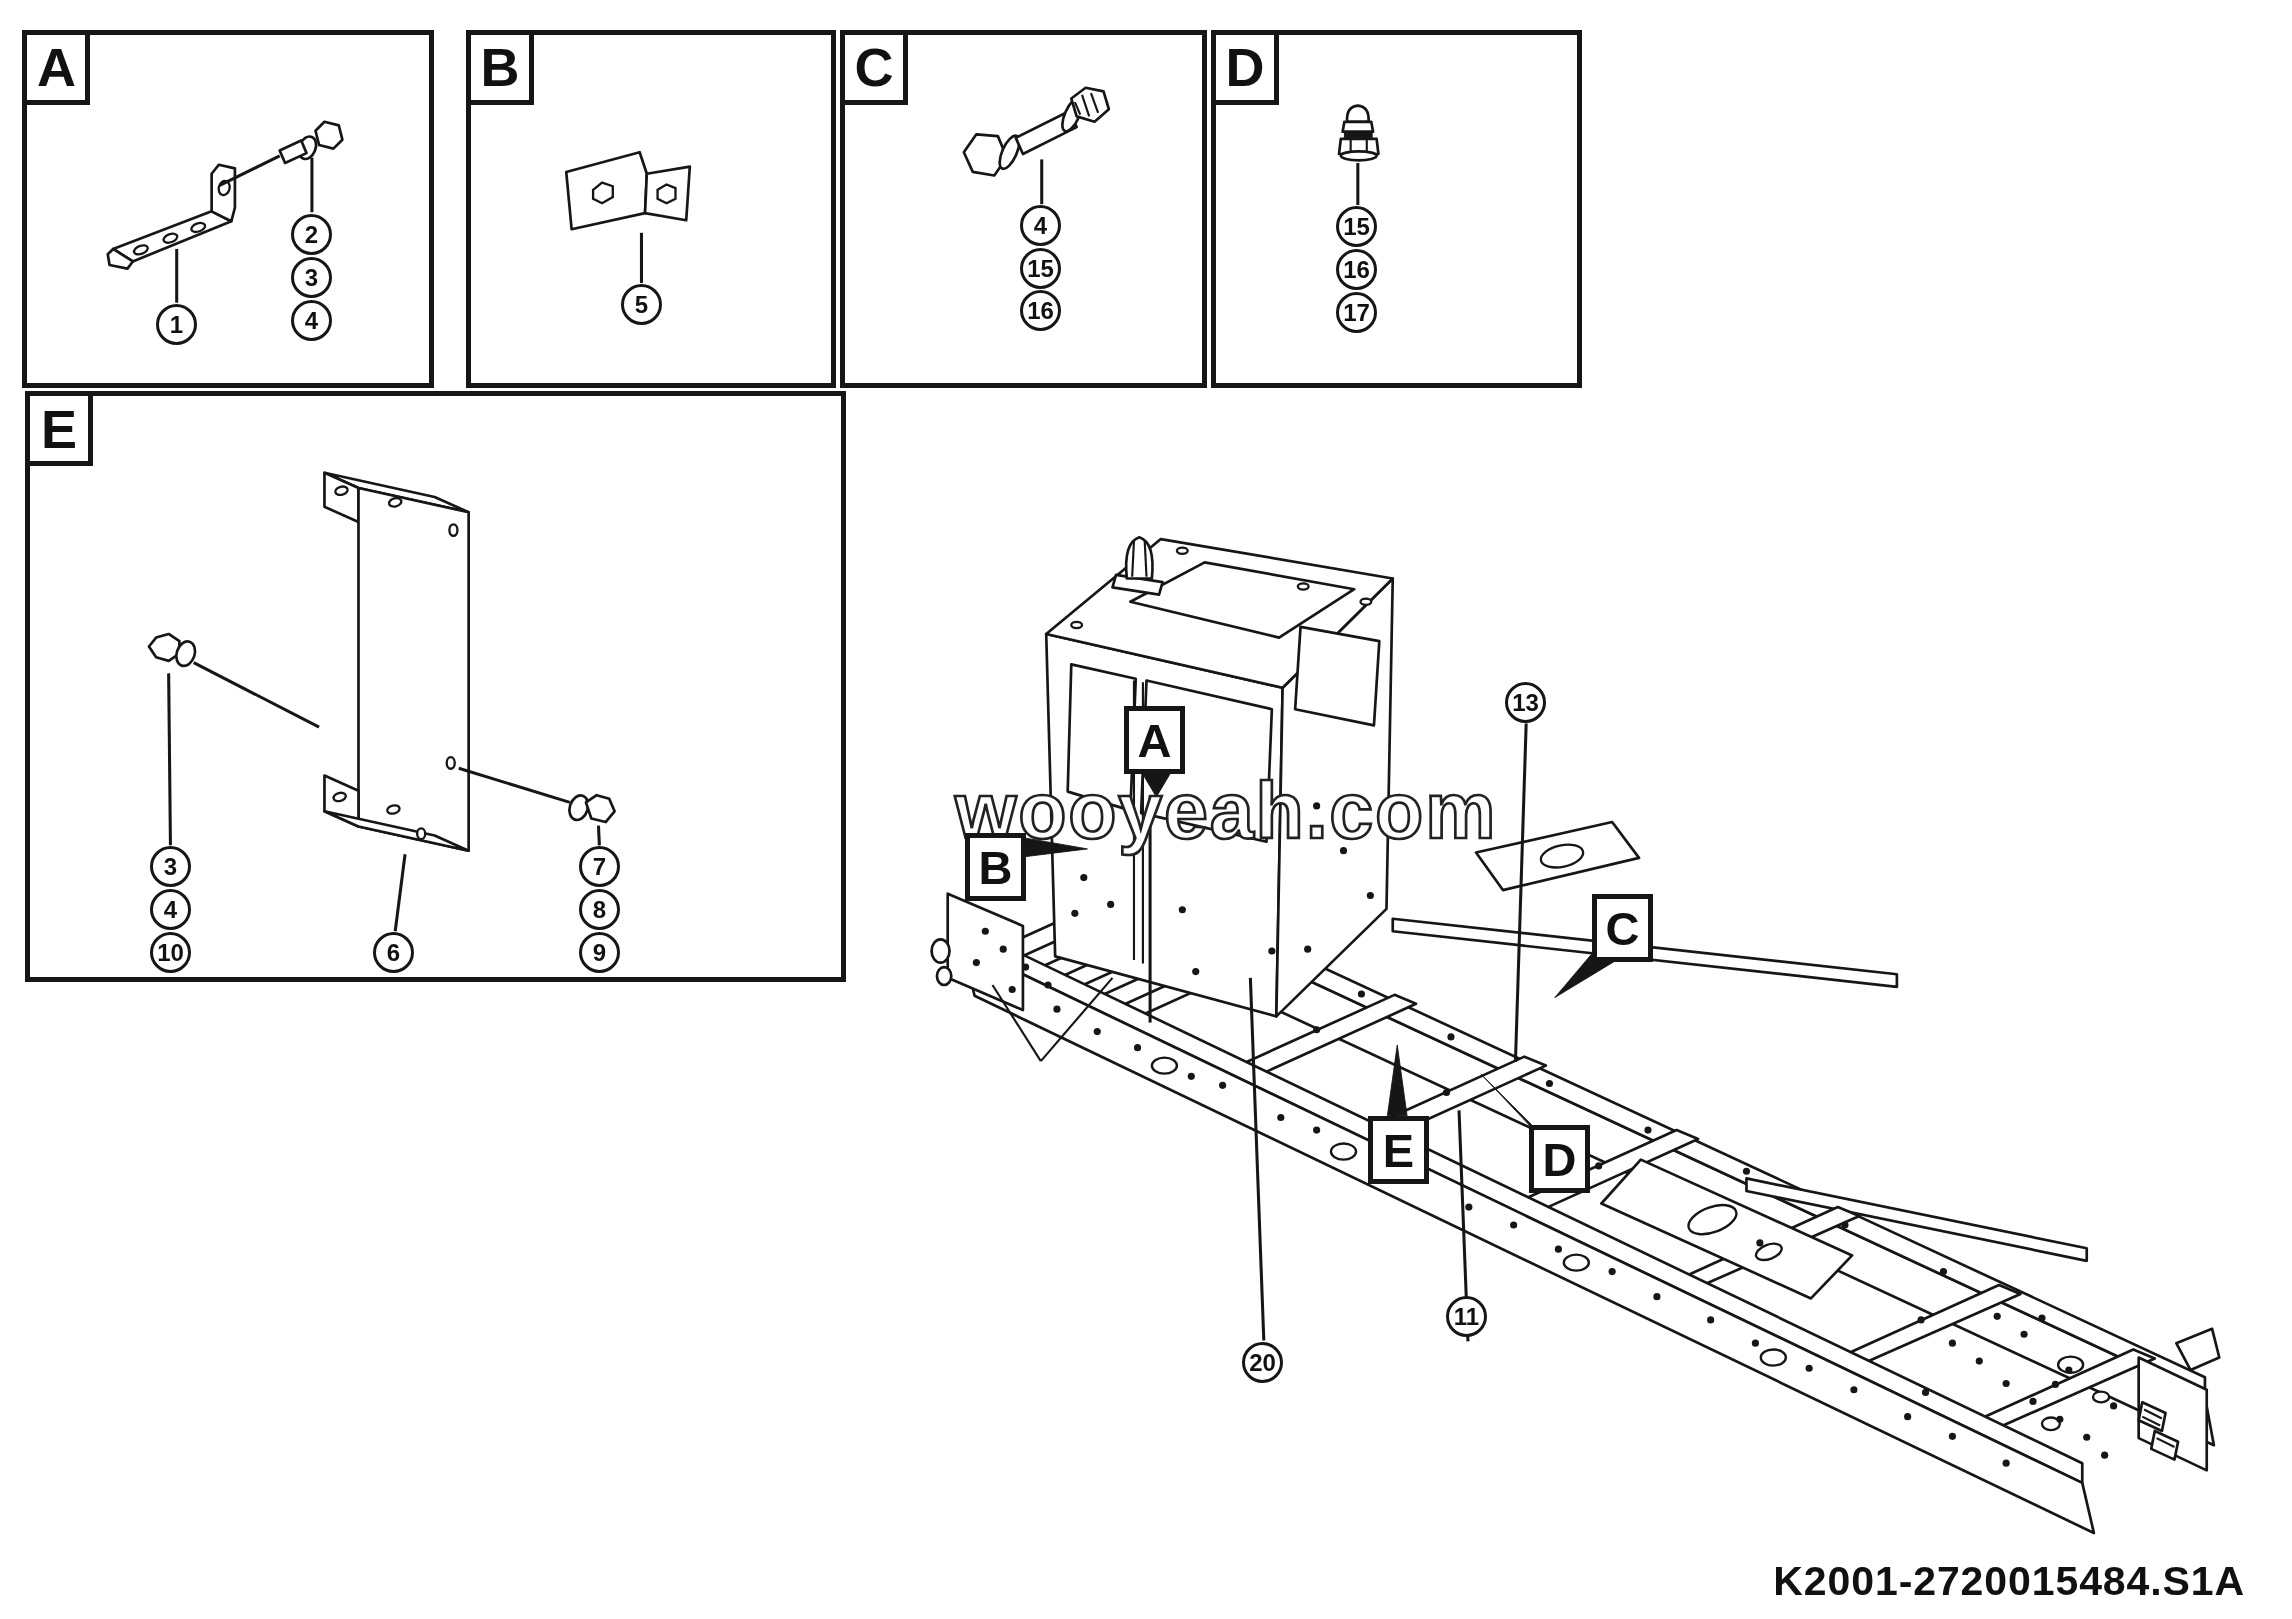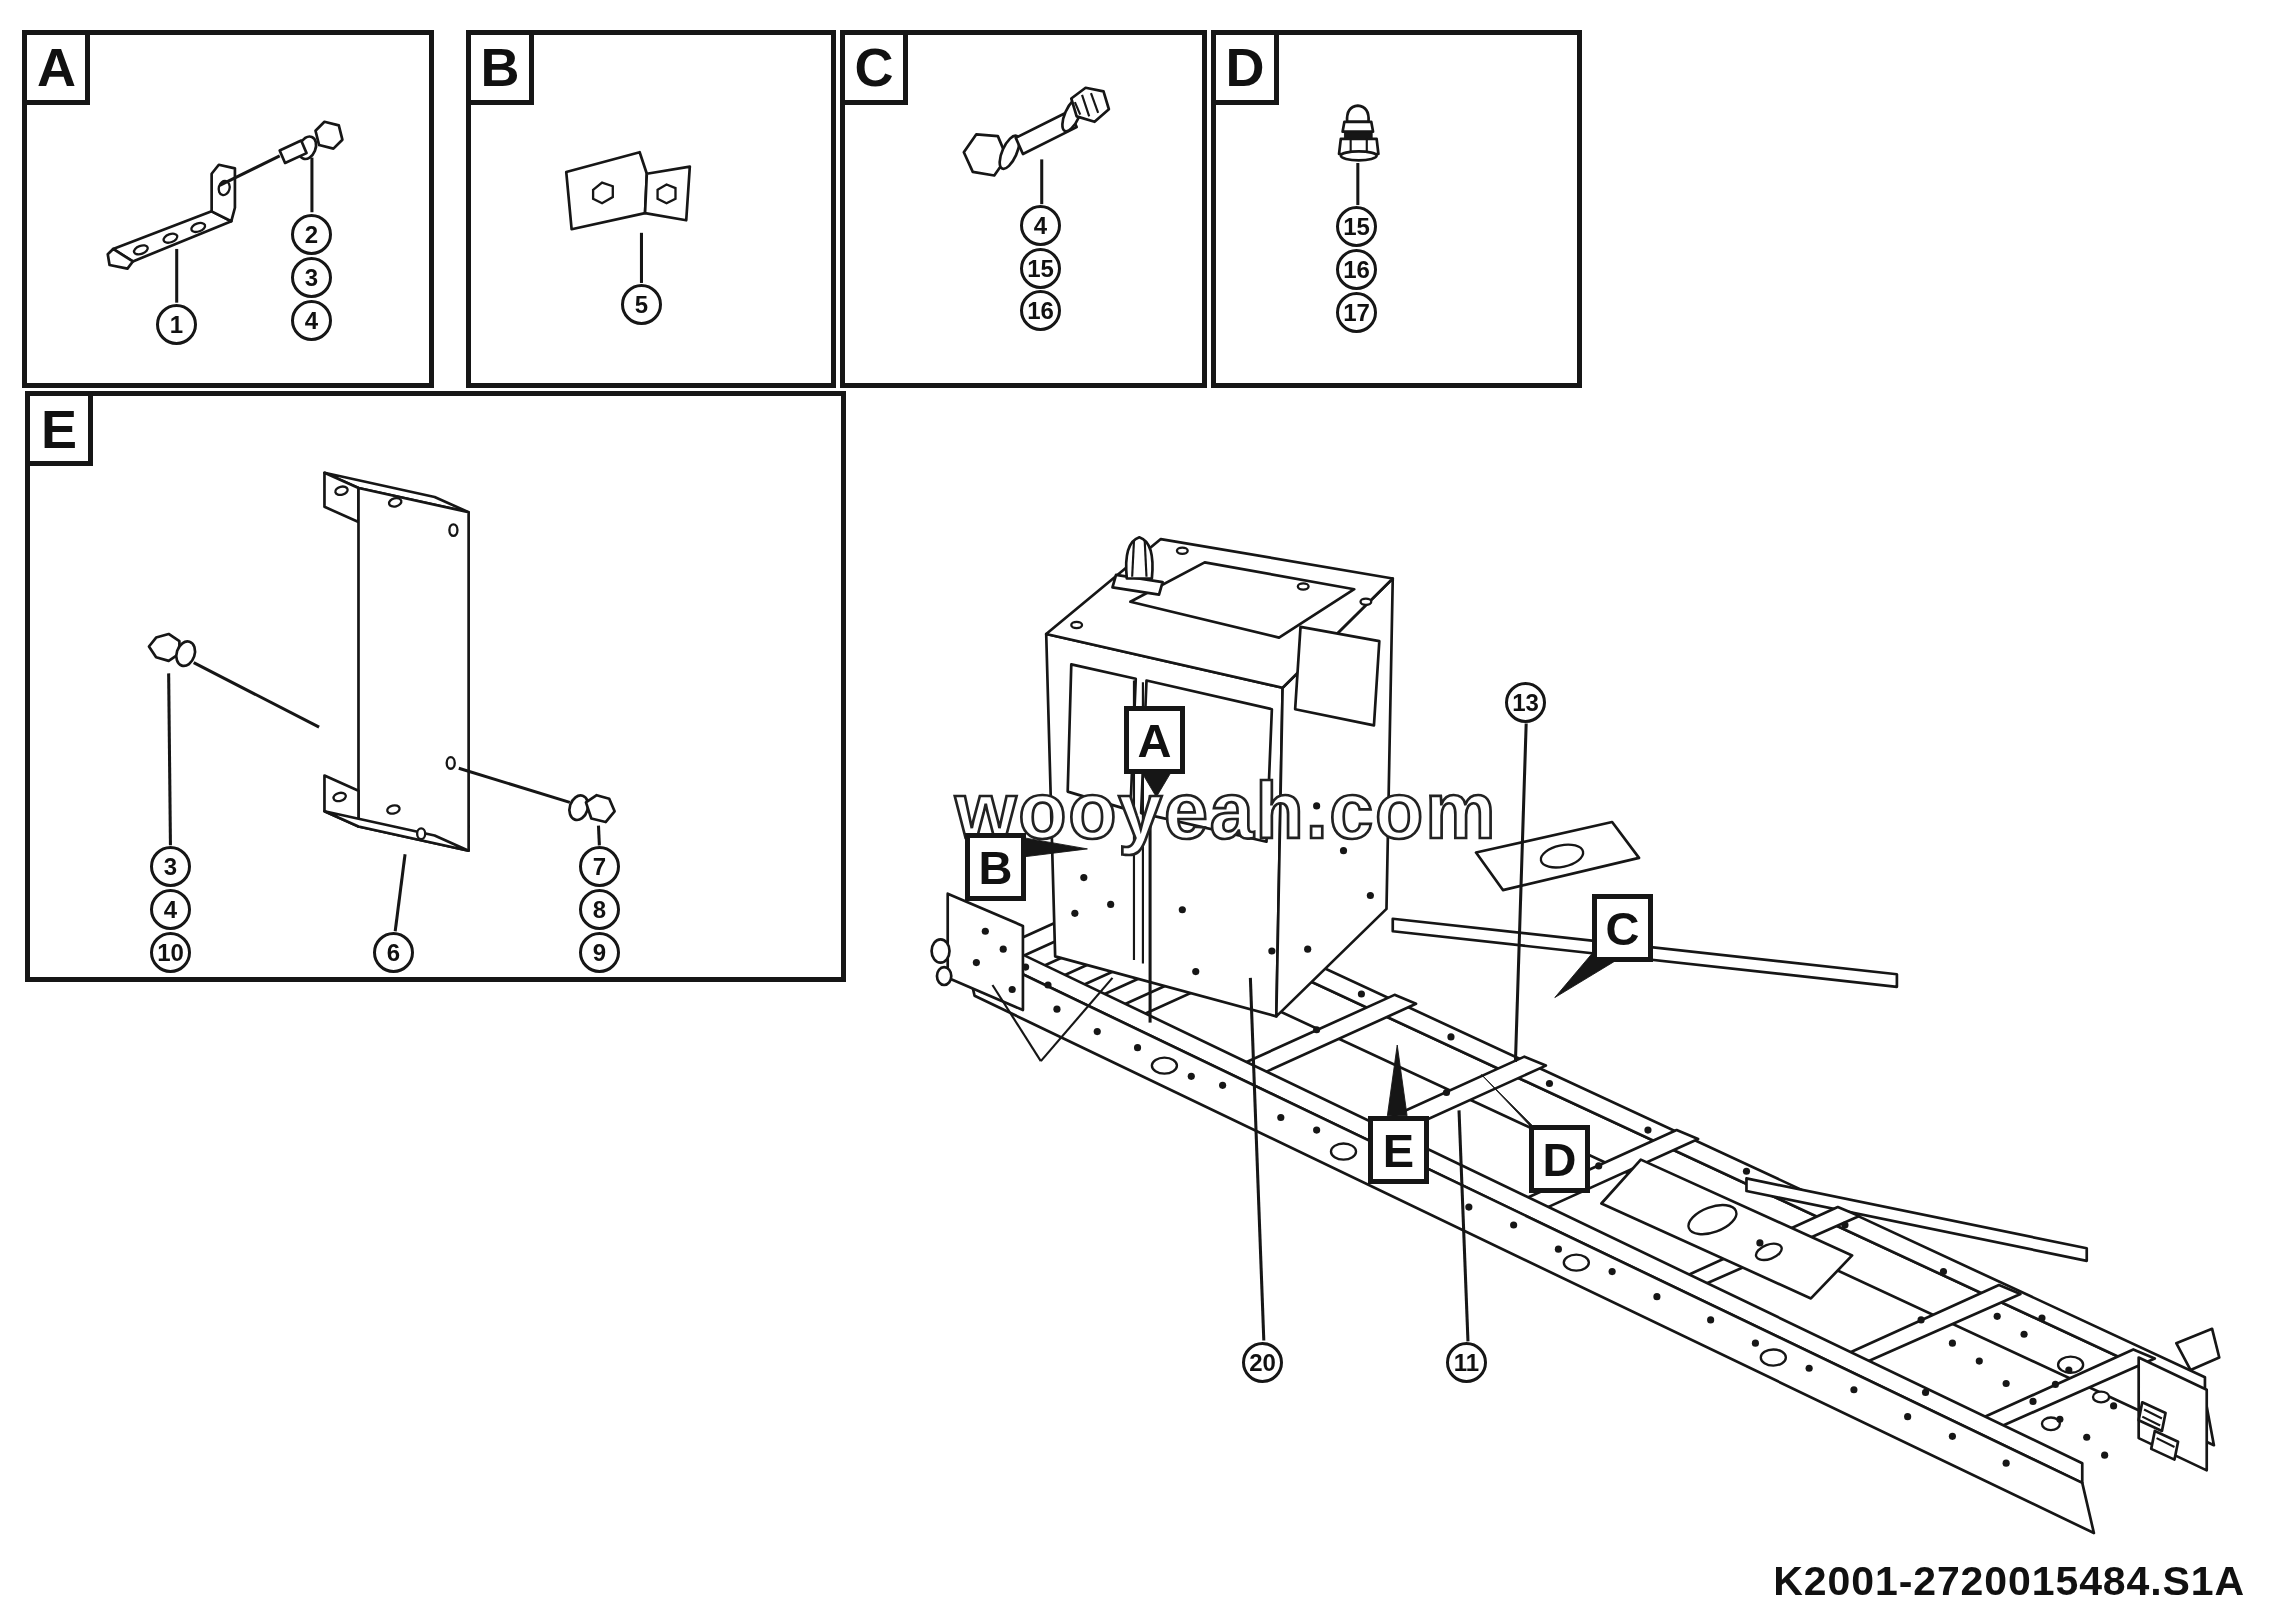--- a/index.html
+++ b/index.html
@@ -290,21 +290,21 @@
   <div class="callout" style="left:1336px;top:292px;text-align:right;">17</div>
   <div class="callout" style="left:150px;top:846px;">3</div>
   <div class="callout" style="left:150px;top:889px;">4</div>
   <div class="callout" style="left:150px;top:932px;">10</div>
   <div class="callout" style="left:373px;top:932px;">6</div>
   <div class="callout" style="left:579px;top:846px;">7</div>
   <div class="callout" style="left:579px;top:889px;">8</div>
   <div class="callout" style="left:579px;top:932px;">9</div>
   <div class="callout" style="left:1505px;top:682px;">13</div>
   <div class="callout" style="left:1242px;top:1342px;">20</div>
-  <div class="callout" style="left:1446px;top:1342px;">11</div>
+  <div class="callout" style="left:1446px;top:1296px;">11</div>
 
   <div class="asm-label" style="left:1124px;top:706px;">A</div>
   <div class="asm-label" style="left:965px;top:833px;">B</div>
   <div class="asm-label" style="left:1592px;top:894px;">C</div>
   <div class="asm-label" style="left:1529px;top:1125px;">D</div>
   <div class="asm-label" style="left:1368px;top:1116px;">E</div>
 
   <div class="part-number">K2001-2720015484.S1A</div>
 </div>
 

